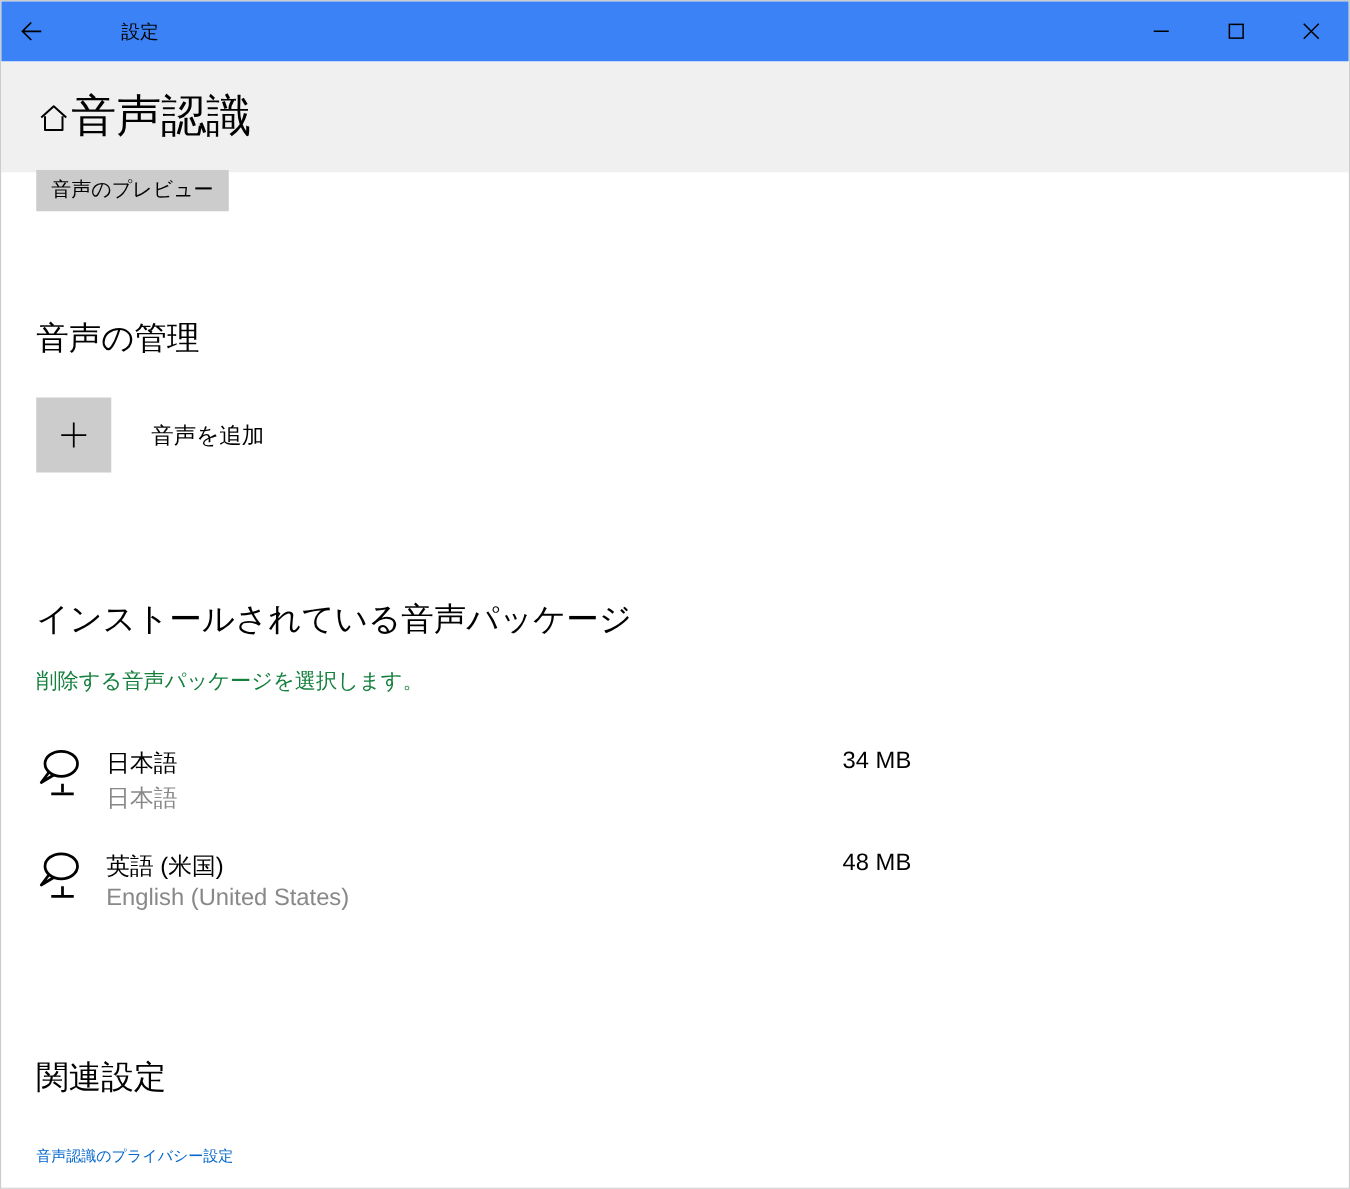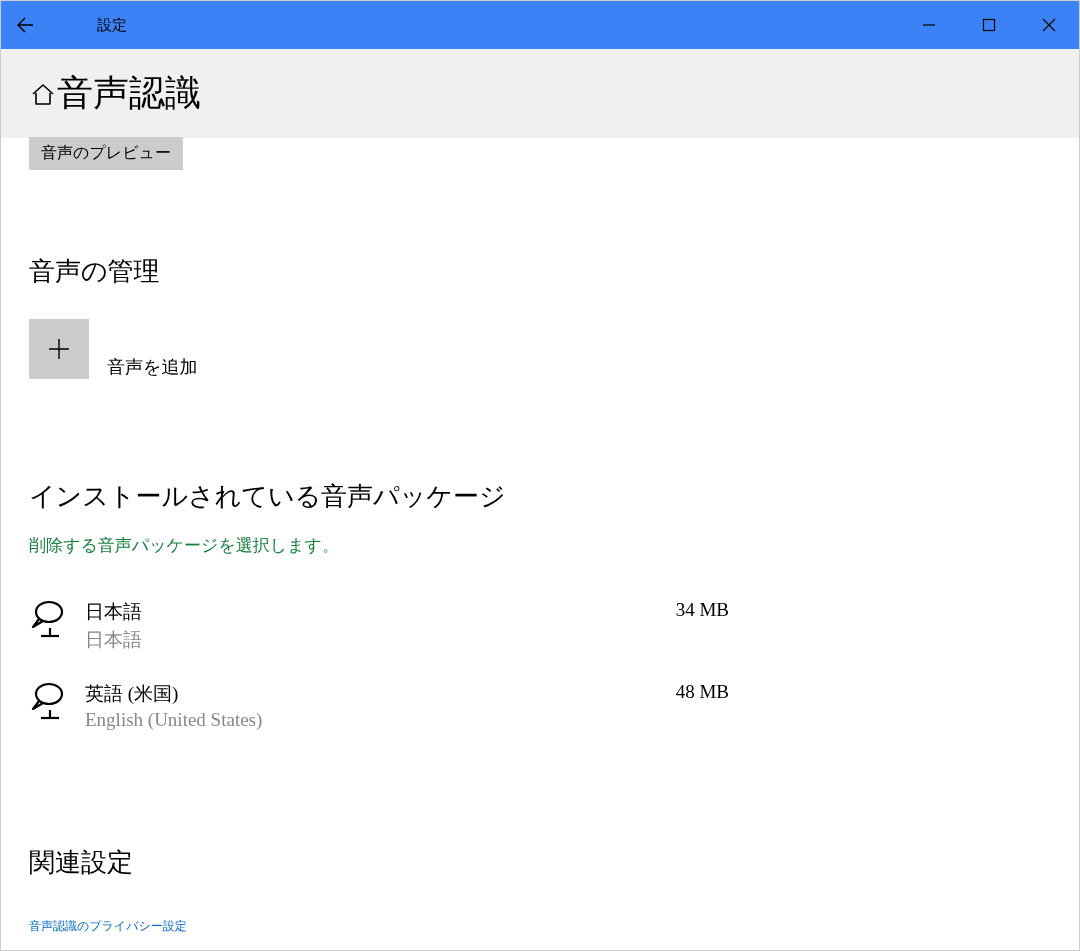--- a/index.html
+++ b/index.html
@@ -80,22 +80,22 @@
     top: -4px;
   }
   h2 {
     font-size: 26px;
     font-weight: 400;
     margin: 100px 0 20px 0;
   }
   h2.first { margin-top: 80px; }
   .add-row {
     display: flex;
-    align-items: flex-end;
-    gap: 18px;
+    align-items: center;
+    gap: 32px;
     margin-top: 30px;
     cursor:pointer;
   }
   .add-tile {
     width: 60px;
     height: 60px;
     background: #cccccc;
     display: flex;
     align-items: center;
     justify-content: center;
@@ -103,21 +103,20 @@
   .add-label {
     font-size: 18px;
   }
   .subtext {
     font-size: 17px;
     color: #15803d;
     margin-top: 8px;
   }
   .pkg-list {
     margin-top: 28px;
-    font-family: Liberation Serif, serif;
   }
   .pkg {
     display: flex;
     align-items: flex-start;
     padding: 14px 0;
     width: 700px;
     cursor:pointer;
   }
   .pkg .icon {
     width: 56px;

